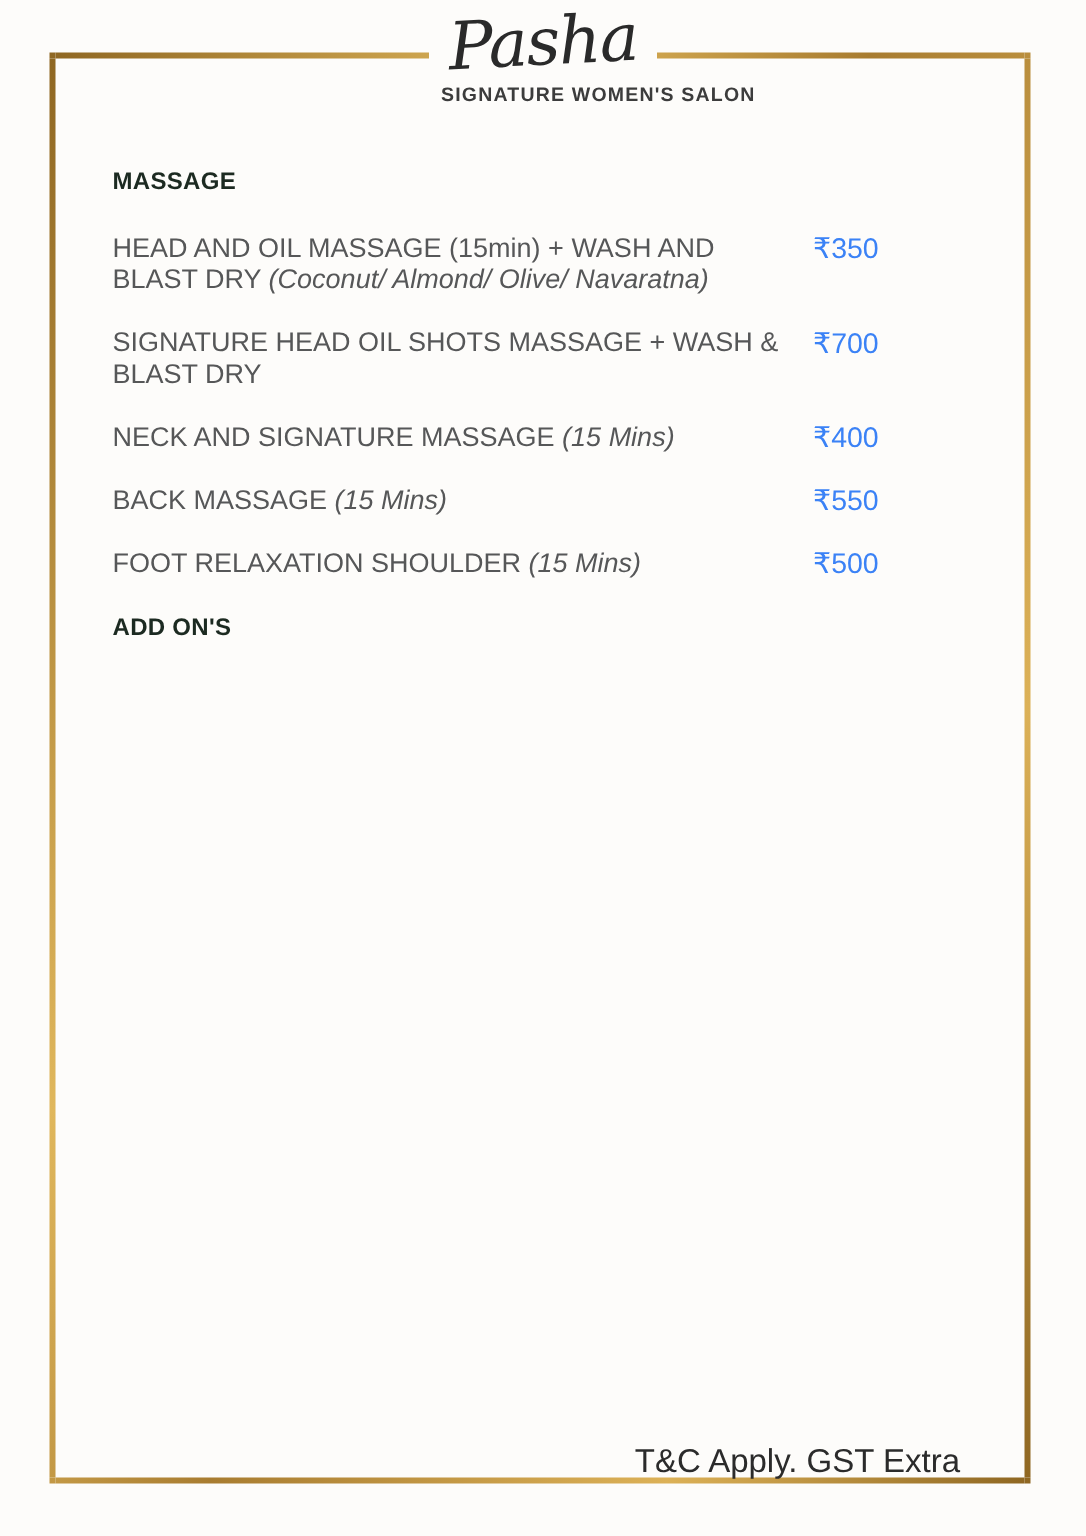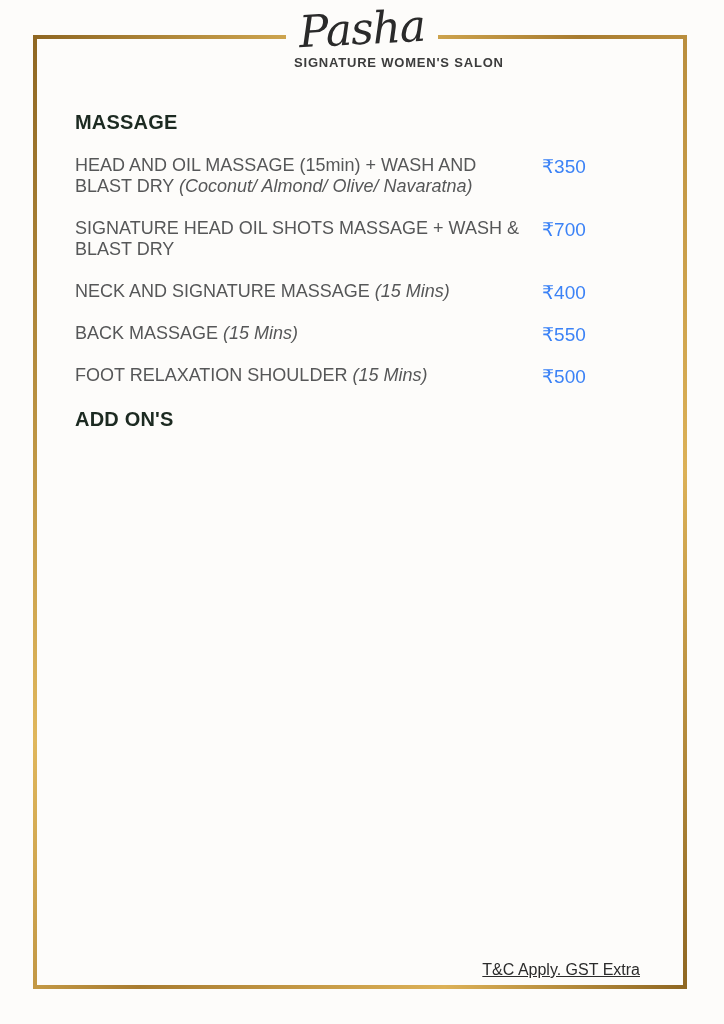--- a/index.html
+++ b/index.html
@@ -55,21 +55,21 @@
   
   .menu {
     position: absolute;
     left: 75px;
     top: 106px;
     width: 580px;
     z-index: 1;
   }
   .section-heading {
     margin: 4px 0 21px 0;
-    font-size: 20px;
+    font-size: 16px;
     line-height: 24px;
     font-weight: bold;
     letter-spacing: 0.2px;
     color: #1c2a21;
   }
   .row {
     position: relative;
     margin-bottom: 21px;
     min-height: 21px;
     padding-right: 120px;
@@ -89,24 +89,23 @@
     line-height: 21px;
     color: #3b82f6;
     white-space: nowrap;
   }
 
   
   .footer-note {
     position: absolute;
     top: 961px;
     right: 84px;
-    font-size: 16px;
+    font-size: 22px;
     color: #2b2b2b;
     z-index: 1;
-    text-decoration: underline;
   }
 </style>
 </head>
 <body>
 
 <div class="frame"></div>
 
 <div class="logo">
   <div class="logo-script">Pasha</div>
   <div class="logo-tagline">SIGNATURE WOMEN'S SALON</div>

